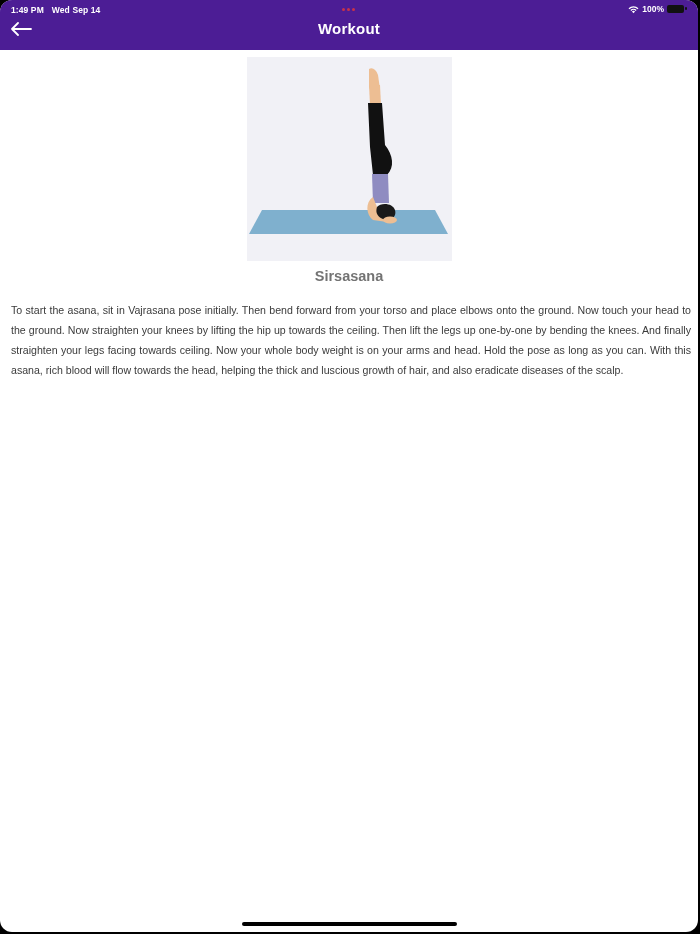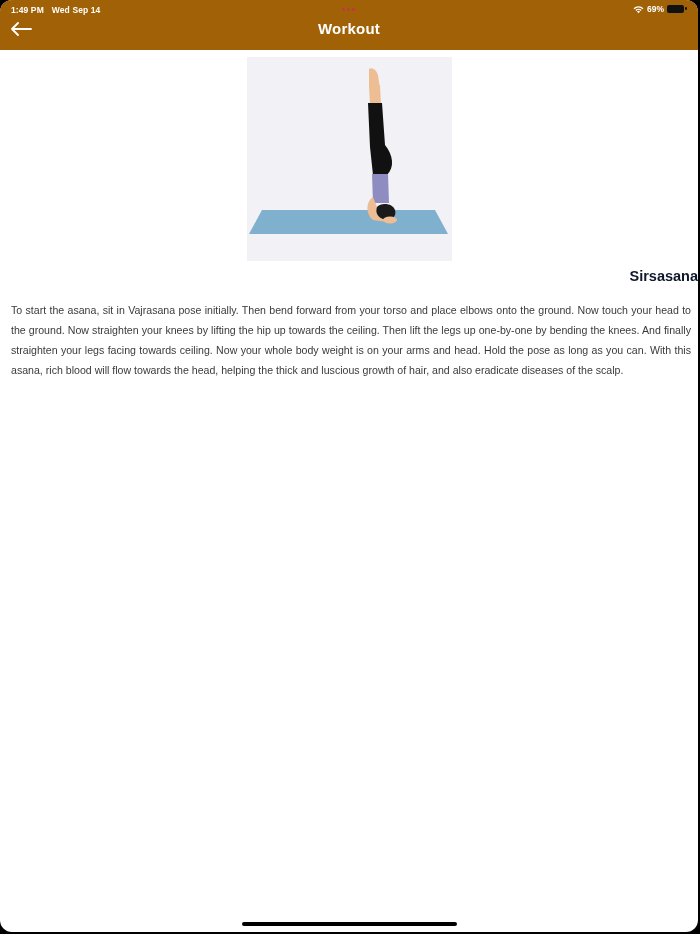--- a/index.html
+++ b/index.html
@@ -23,21 +23,21 @@
       background: #ffffff;
       border-radius: 12px;
       overflow: hidden;
     }
     .header {
       position: absolute;
       left: 0;
       top: 0;
       width: 100%;
       height: 50px;
-      background: #a16207;
+      background: #4c1d95;
       color: #fff;
     }
     .status-time {
       position: absolute;
       left: 11px;
       top: 5px;
       font-size: 8.5px;
       font-weight: bold;
       letter-spacing: 0.1px;
     }
@@ -122,22 +122,22 @@
       top: 57px;
       width: 205px;
       height: 204px;
       background: #F1F1F6;
     }
     .pose-name {
       position: absolute;
       left: 0;
       right: 0;
       top: 268px;
-      text-align: right;
-      color: #0f172a;
+      text-align: center;
+      color: #737373;
       font-size: 14.5px;
       font-weight: bold;
     }
     .description {
       position: absolute;
       left: 11px;
       top: 300px;
       width: 680px;
       font-size: 10.6px;
       line-height: 20px;
@@ -170,21 +170,21 @@
       <span></span>
       <span></span>
     </div>
 
     <div class="status-right">
       <svg class="wifi-icon" viewBox="0 0 12 9">
         <path d="M6 8.6 L4.3 6.8 A2.4 2.4 0 0 1 7.7 6.8 Z" fill="#fff"></path>
         <path d="M2.6 5.1 A4.8 4.8 0 0 1 9.4 5.1 L8.4 6.1 A3.4 3.4 0 0 0 3.6 6.1 Z" fill="#fff"></path>
         <path d="M0.6 3.1 A7.6 7.6 0 0 1 11.4 3.1 L10.4 4.1 A6.2 6.2 0 0 0 1.6 4.1 Z" fill="#fff"></path>
       </svg>
-      <span>69%</span>
+      <span>100%</span>
       <span class="battery-icon">
         <span class="battery-body"></span>
         <span class="battery-cap"></span>
       </span>
     </div>
 
     <div class="back-button">
       <svg width="22" height="14" viewBox="0 0 22 14">
         <path d="M21 7 H2 M8 1 L2 7 L8 13" fill="none" stroke="#fff" stroke-width="1.8" stroke-linecap="round" stroke-linejoin="round"></path>
       </svg>

